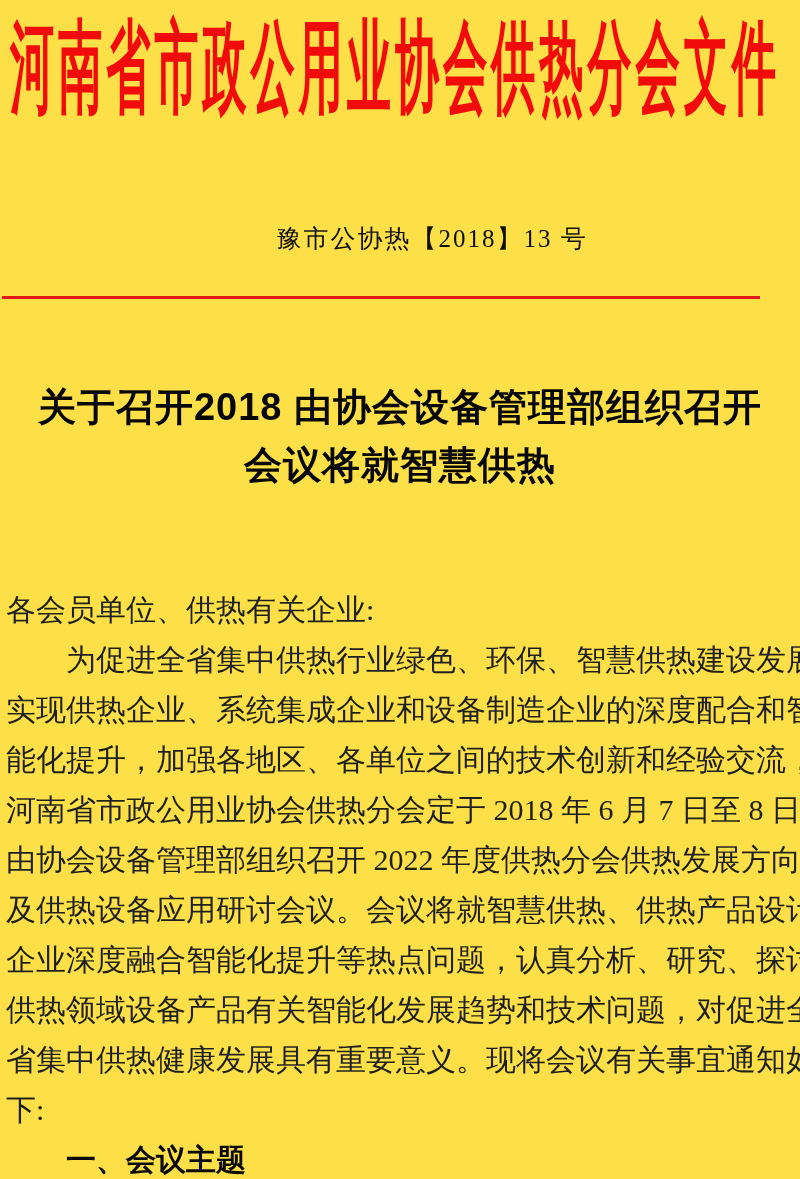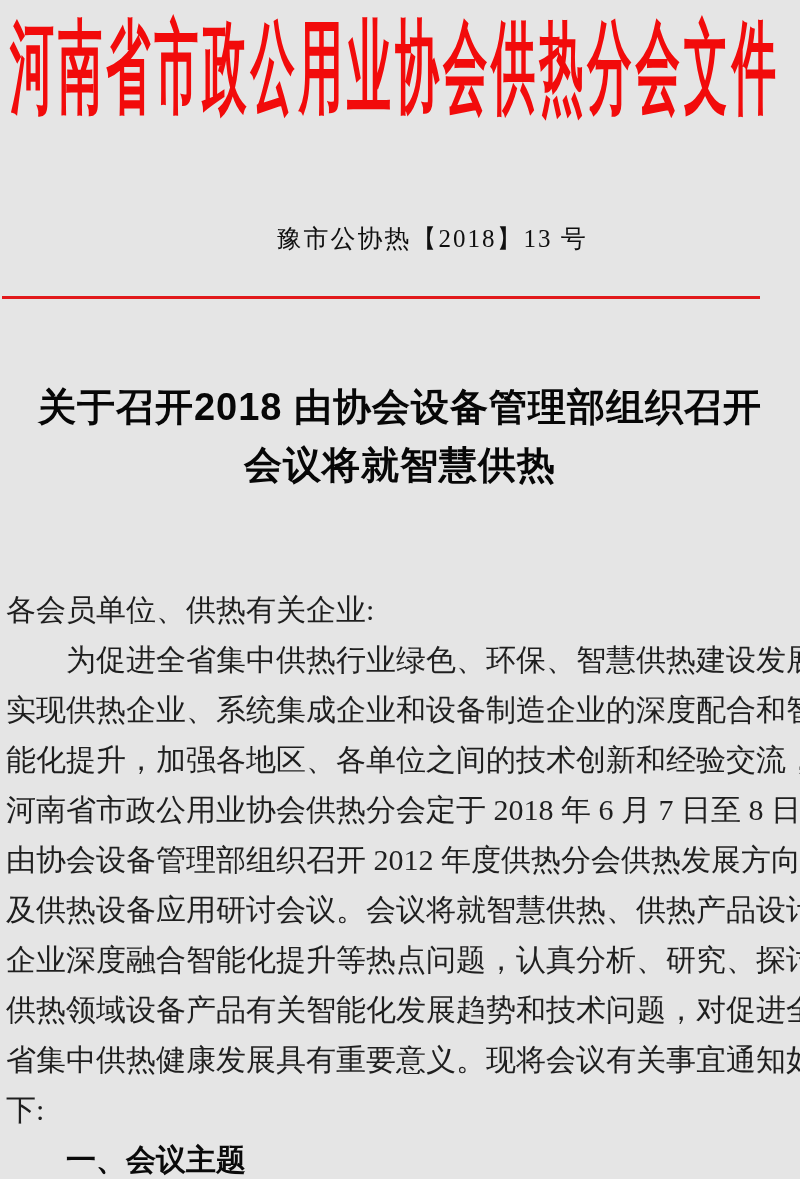--- a/index.html
+++ b/index.html
@@ -5,21 +5,21 @@
   :root{
     --banner-red:#f20b0b;
     --divider-red:#e2191b;
     --ink:#1f1f1f;
   }
   html,body{margin:0;padding:0;background:#ffffff;}
   .page{
     position:relative;
     width:800px;
     height:1179px;
-    background:#e5e5e5;
+    background:#fde047;
     overflow:hidden;
     font-family:"Liberation Serif", serif;
   }
   
   .banner{
     position:absolute;
     left:10px;
     top:15px;
     width:766px;
     font-family:"Liberation Serif", serif;
@@ -111,21 +111,21 @@
     <div>关于召开2018 由协会设备管理部组织召开</div>
     <div>会议将就智慧供热</div>
   </div>
 
   <div class="body-text">
     <div class="line plain">各会员单位、供热有关企业:</div>
     <div class="line indent">为促进全省集中供热行业绿色、环保、智慧供热建设发展，</div>
     <div class="line">实现供热企业、系统集成企业和设备制造企业的深度配合和智</div>
     <div class="line">能化提升，加强各地区、各单位之间的技术创新和经验交流，</div>
     <div class="line">河南省市政公用业协会供热分会定于 2018 年 6 月 7 日至 8 日，</div>
-    <div class="line">由协会设备管理部组织召开 2012 年度供热分会供热发展方向</div>
+    <div class="line">由协会设备管理部组织召开 2022 年度供热分会供热发展方向</div>
     <div class="line">及供热设备应用研讨会议。会议将就智慧供热、供热产品设计、</div>
     <div class="line">企业深度融合智能化提升等热点问题，认真分析、研究、探讨</div>
     <div class="line">供热领域设备产品有关智能化发展趋势和技术问题，对促进全</div>
     <div class="line">省集中供热健康发展具有重要意义。现将会议有关事宜通知如</div>
     <div class="line plain">下:</div>
     <div class="line section">一、会议主题</div>
   </div>
 
 </div>
 

